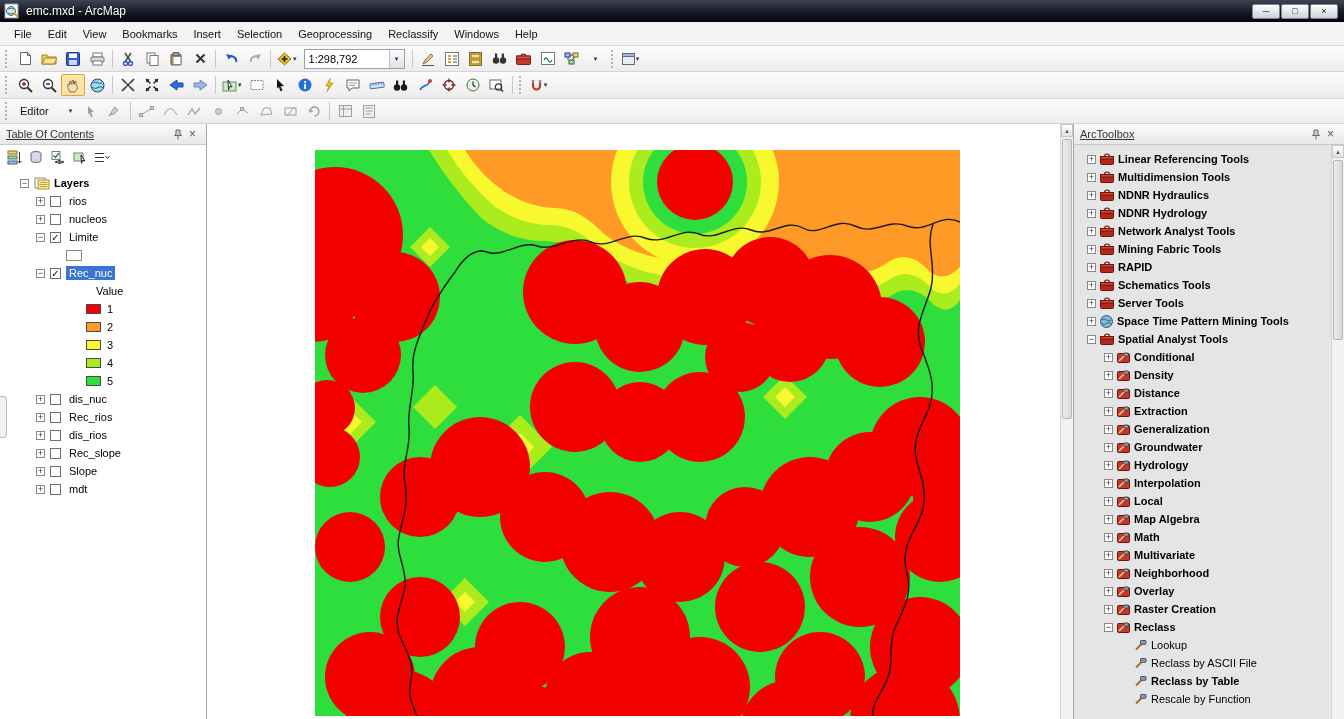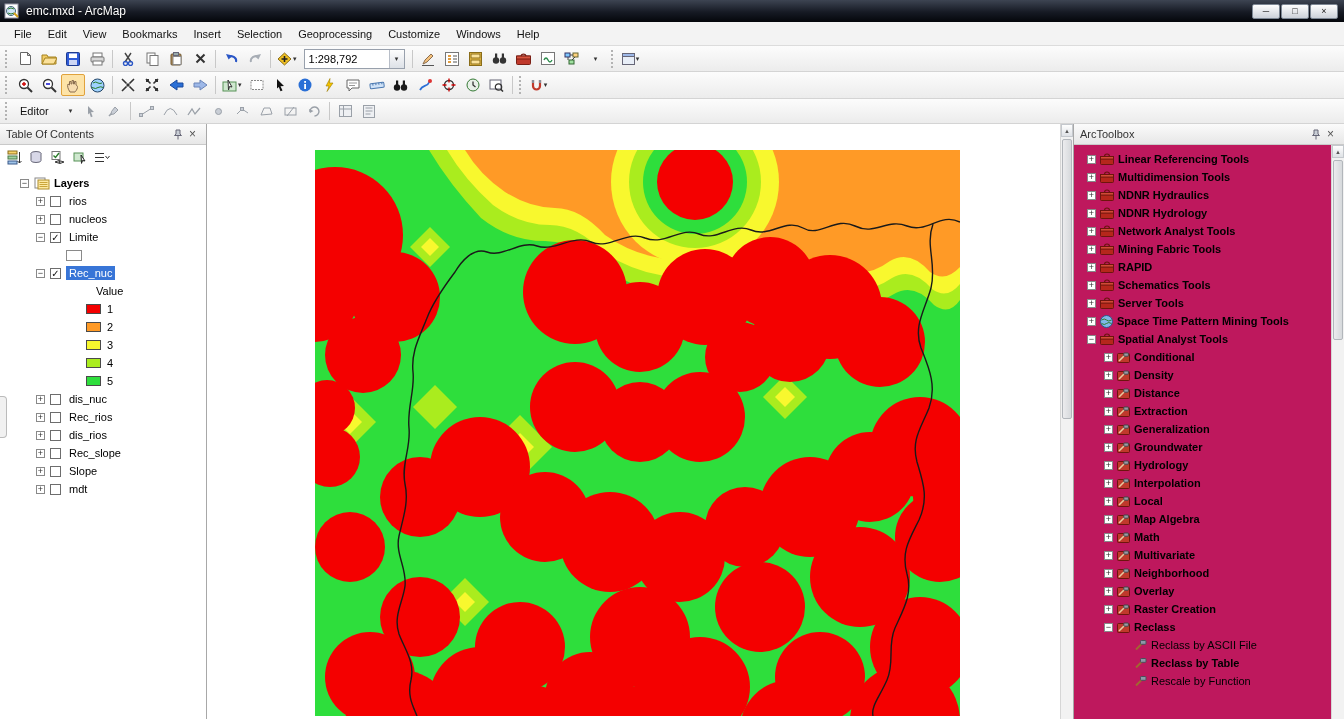--- a/index.html
+++ b/index.html
@@ -24,21 +24,21 @@
   .sep { width:1px; height:18px; background:#c8c8c8; margin:0 3px; }
   .grip { width:4px; height:18px; border-left:2px dotted #b3b3b3; margin:0 4px 0 3px; }
   .combo { display:flex; align-items:flex-start; border:1px solid #98a0ac; background:#fff; height:20px; margin:0 4px; }
   .combo input { border:0; width:84px; height:18px; font:11px "Liberation Sans", sans-serif; padding:0 4px; outline:none; }
   .combo .drop { width:15px; height:18px; background:linear-gradient(#fdfdfd,#dde1e7); border-left:1px solid #b8bec8; display:flex; align-items:center; justify-content:center; }
   .editor-label { display:flex; align-items:center; gap:20px; padding:2px 6px; border:1px solid transparent; border-radius:2px; color:#111; }
 
   
   .workspace { display:flex; height:595px; position:relative; }
   .panel-header { height:21px; background:linear-gradient(#fbfbfb,#e7e7e7); border-bottom:1px solid #c9c9c9; display:flex; align-items:center; padding:0 6px; color:#333; flex:none; }
-  .panel-title { flex:1; }
+  .panel-title { flex:1;text-decoration:underline; }
   .panel-icon { width:15px; height:15px; display:flex; align-items:center; justify-content:center; color:#555; font-size:12px; line-height:1; border-radius:2px; }
 
   
   .toc-panel { width:207px; flex:none; border-right:1px solid #a8a8a8; background:#fff; display:flex; flex-direction:column; }
   .toc-toolbar { height:24px; flex:none; display:flex; align-items:center; gap:2px; padding:1px 4px; }
   .toc-tb-btn { width:20px; height:20px; display:flex; align-items:center; justify-content:center; border:1px solid transparent; border-radius:2px; }
   #toc-tree { flex:1; overflow:hidden; padding-top:5px; }
   .trow { height:18px; display:flex; align-items:center; white-space:nowrap; }
   .xbox { width:9px; height:9px; flex:none; border:1px solid #898989; background:#fff; font-size:9px; line-height:7px; text-align:center; color:#333; margin-right:5px; }
   .cbox { width:11px; height:11px; flex:none; border:1px solid #6d6d6d; background:#fff; font-size:10px; line-height:10px; text-align:center; color:#111; margin-right:5px; }
@@ -53,21 +53,21 @@
   .map-area { flex:1; position:relative; background:#fff; overflow:hidden; }
   .raster { position:absolute; left:108px; top:26px; width:645px; height:566px; display:block; }
   .edge-grip { position:absolute; left:0; top:272px; width:7px; height:42px; background:#f1f1f1; border:1px solid #bbb; border-left:none; border-radius:0 4px 4px 0; z-index:5; }
 
   
   .vscroll { width:13px; flex:none; background:#f2f2f2; border-left:1px solid #d6d6d6; position:relative; }
   .scroll-btn { height:13px; display:flex; align-items:center; justify-content:center; font-size:6px; color:#555; background:linear-gradient(#fefefe,#dfe2e6); border:1px solid #c4c8cd; }
   .thumb { position:absolute; left:1px; right:1px; background:linear-gradient(90deg,#ececee,#d6d9dc); border:1px solid #b2b6bb; border-radius:2px; }
 
   
-  .toolbox-panel { width:271px; flex:none; border-left:1px solid #a8a8a8; background:#be185d; display:flex; flex-direction:column; }
+  .toolbox-panel { width:271px; flex:none; border-left:1px solid #a8a8a8; background:#e5e5e5; display:flex; flex-direction:column; }
   .toolbox-body { flex:1; display:flex; overflow:hidden; }
   #toolbox-tree { flex:1; overflow:hidden; padding-top:5px; }
   .tb-row { height:18px; display:flex; align-items:center; white-space:nowrap; }
   .tb-row .xbox { margin-right:4px; }
   .tb-label { margin-left:4px; color:#000; }
   .tb-label.bold { font-weight:bold; }
   .ticon { display:flex; align-items:center; justify-content:center; flex:none; }
   .spacer { width:13px; flex:none; }
 </style>
 <style>.mc-red{fill:#F40000}.mc-orange{fill:#FF9A26}.mc-yellow{fill:#F8F82E}.mc-ygreen{fill:#AAEC1E}.mc-green{fill:#2EDE3C}.mc-boundary{fill:none;stroke:#1A1A1A;stroke-width:1.4;stroke-linejoin:round}</style></head>
@@ -91,21 +91,21 @@
 </div>
 
 <div class="menubar" id="menubar">
     <span class="menu-item">File</span>
     <span class="menu-item">Edit</span>
     <span class="menu-item">View</span>
     <span class="menu-item">Bookmarks</span>
     <span class="menu-item">Insert</span>
     <span class="menu-item">Selection</span>
     <span class="menu-item">Geoprocessing</span>
-    <span class="menu-item">Customize</span>
+    <span class="menu-item">Reclassify</span>
     <span class="menu-item">Windows</span>
     <span class="menu-item">Help</span>
   </div>
 
 <div class="toolbar" id="tb1">
   <span class="grip"></span>
   <span class="tbtn">
       <svg width="13" height="15">
         <path d="M1.5,1.5 h7 l3,3 v9 h-10z" fill="#fff" stroke="#666"></path>
         <path d="M8.5,1.5 l3,3 h-3z" fill="#ddd" stroke="#666"></path>
@@ -1000,20 +1000,30 @@
             <span class="tb-label bold">Reclass</span>
           </div>
           <div class="tb-row" style="padding-left: 47px;">
             <span class="spacer"></span>
             <span class="ticon">
               <svg width="13" height="12">
                 <path d="M2,10.5 L8,4.5" stroke="#a06a30" stroke-width="1.8"></path>
                 <rect x="6.5" y="1.5" width="5.5" height="3.8" rx="0.8" fill="#8f98a8" stroke="#4a4f5a"></rect>
               </svg>
             </span>
+            <span class="tb-label">Lookup</span>
+          </div>
+          <div class="tb-row" style="padding-left: 47px;">
+            <span class="spacer"></span>
+            <span class="ticon">
+              <svg width="13" height="12">
+                <path d="M2,10.5 L8,4.5" stroke="#a06a30" stroke-width="1.8"></path>
+                <rect x="6.5" y="1.5" width="5.5" height="3.8" rx="0.8" fill="#8f98a8" stroke="#4a4f5a"></rect>
+              </svg>
+            </span>
             <span class="tb-label">Reclass by ASCII File</span>
           </div>
           <div class="tb-row" style="padding-left: 47px; font-weight: bold;">
             <span class="spacer"></span>
             <span class="ticon">
               <svg width="13" height="12">
                 <path d="M2,10.5 L8,4.5" stroke="#a06a30" stroke-width="1.8"></path>
                 <rect x="6.5" y="1.5" width="5.5" height="3.8" rx="0.8" fill="#8f98a8" stroke="#4a4f5a"></rect>
               </svg>
             </span>

